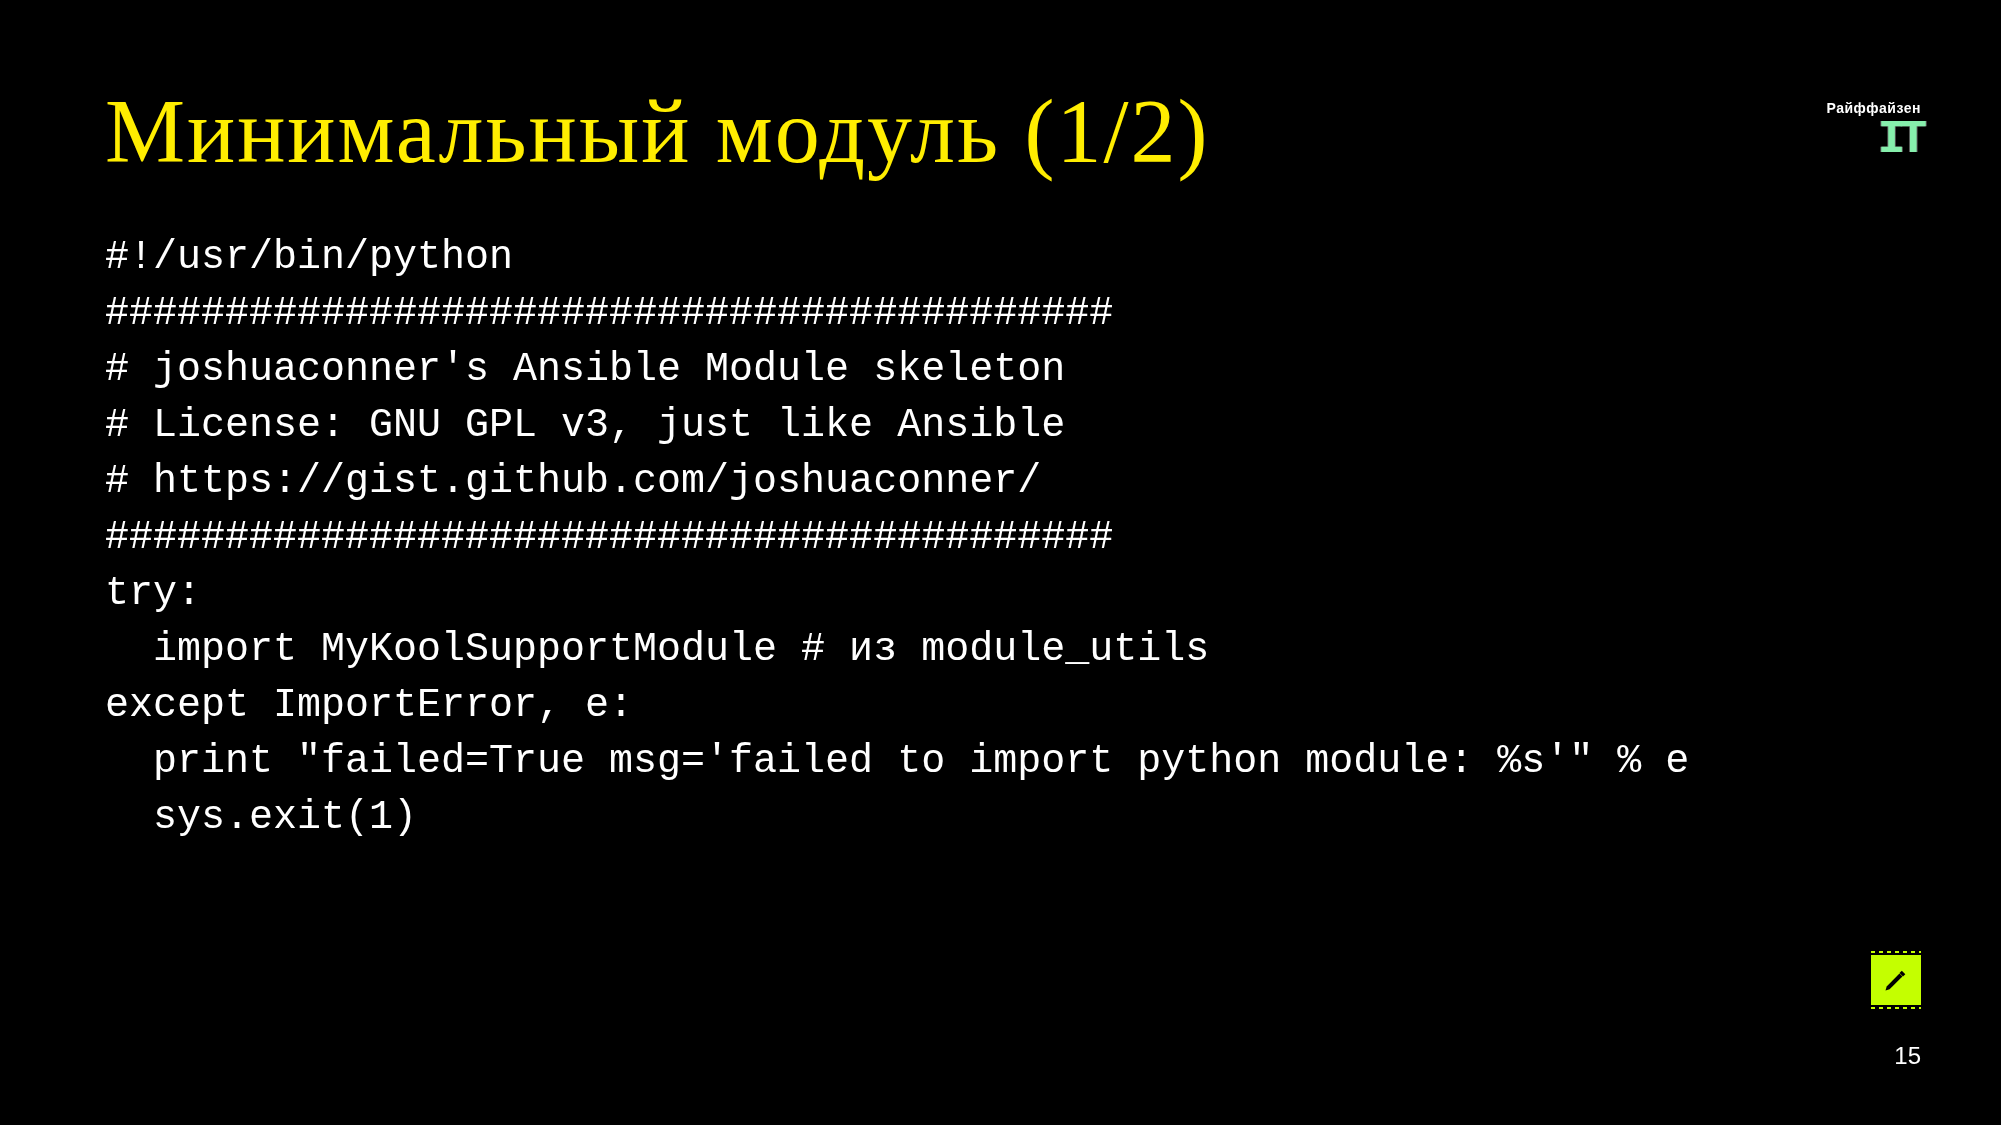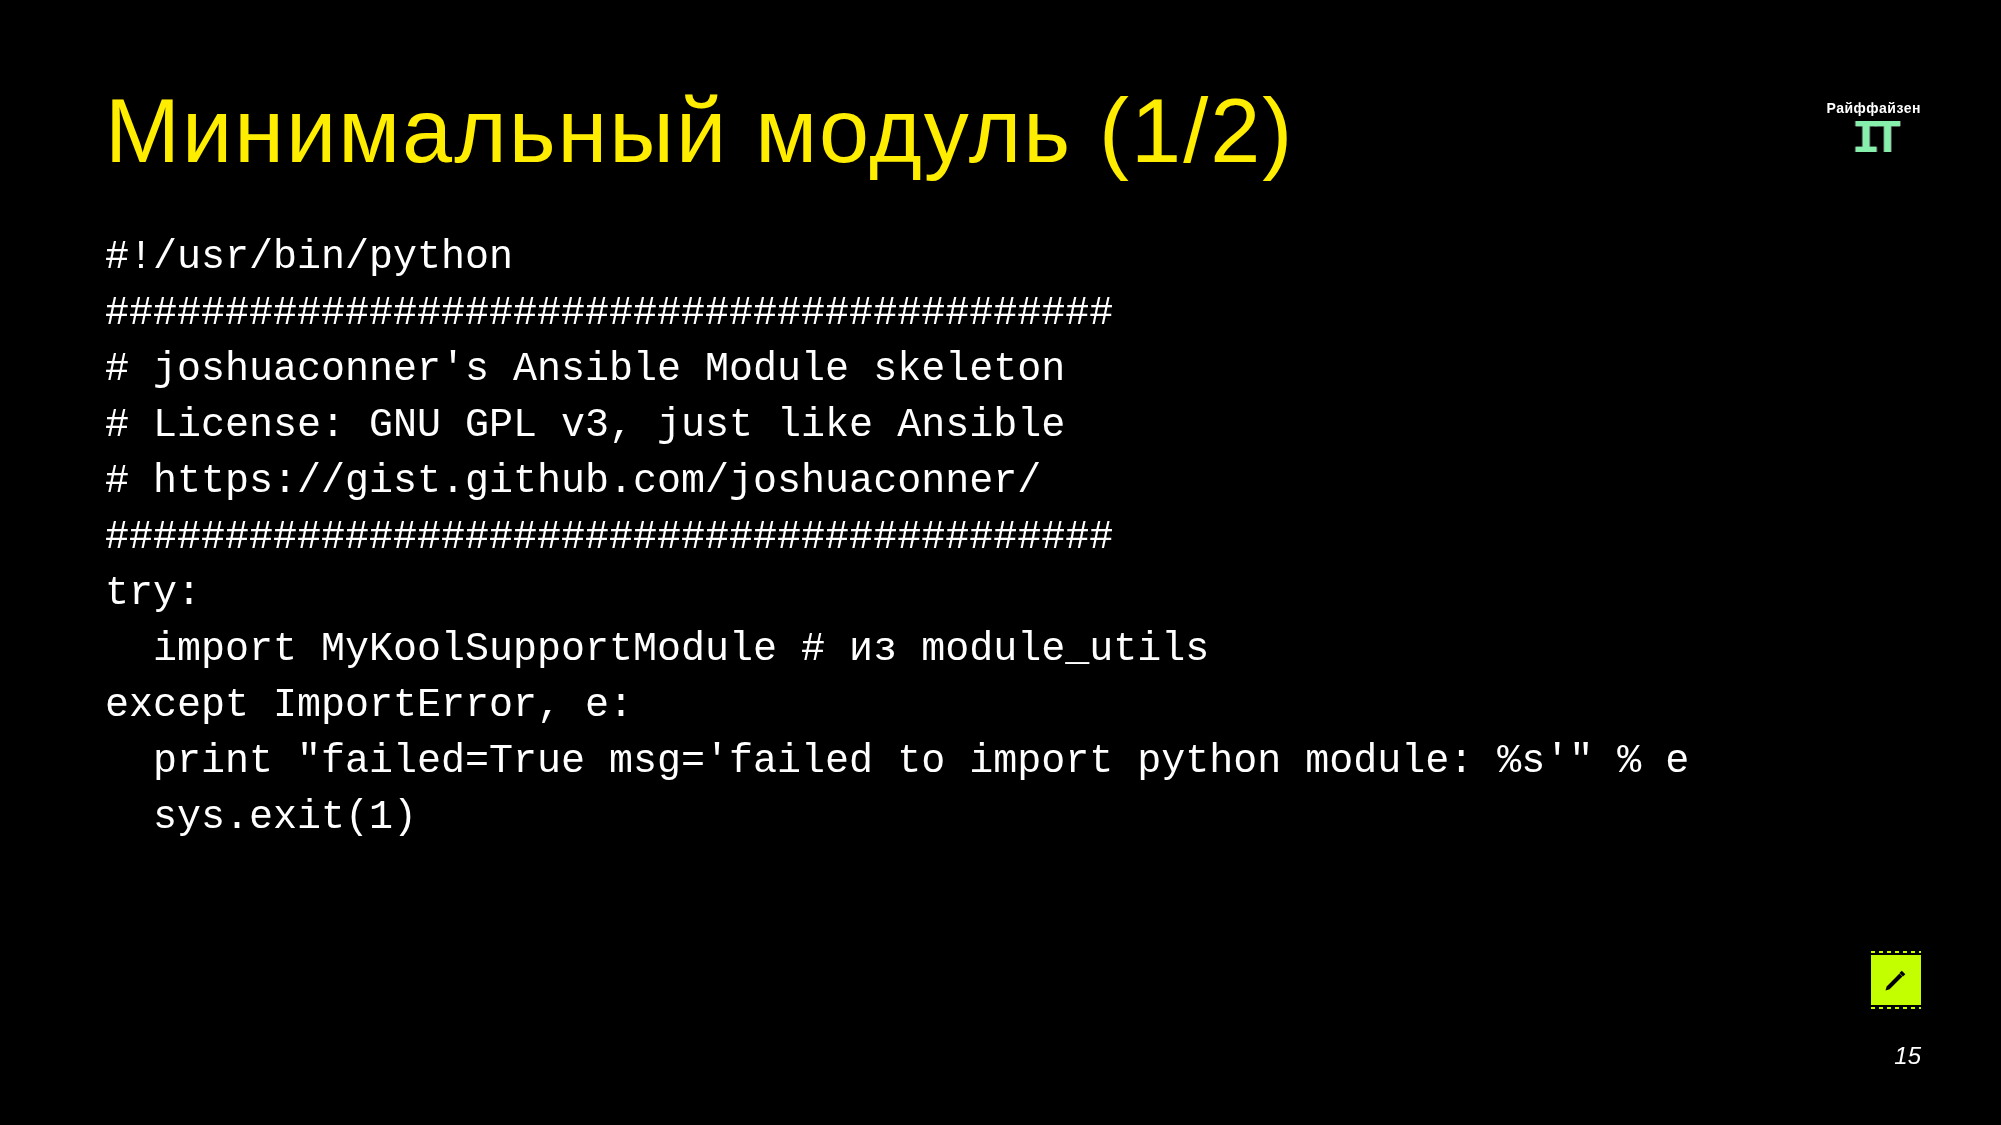--- a/index.html
+++ b/index.html
@@ -18,46 +18,45 @@
     height: 1125px;
   }
   .title {
     position: absolute;
     left: 105px;
     top: 80px;
     color: #FFED00;
     font-size: 90px;
     font-weight: 400;
     letter-spacing: 2px;
-    font-family: Liberation Sans, sans-serif;
+    font-family: Liberation Serif, serif;
   }
   .code-block {
     position: absolute;
     left: 105px;
     top: 230px;
     color: #FFFFFF;
     font-size: 40px;
     line-height: 1.4;
     white-space: pre;
     font-family: "Consolas", "Menlo", "Courier New", monospace;
   }
   .page-num {
     position: absolute;
     right: 80px;
     bottom: 55px;
     color: #FFFFFF;
     font-size: 24px;
     font-family: Arial, sans-serif;
-    font-style: italic;
   }
   .brand {
     position: absolute;
     right: 80px;
     top: 100px;
-    text-align: center;
+    text-align: right;
     color: #FFFFFF;
   }
   .brand-text {
     font-family: Arial, sans-serif;
     font-size: 14px;
     font-weight: bold;
     letter-spacing: 0.5px;
     margin-bottom: 4px;
   }
   .brand-it {

